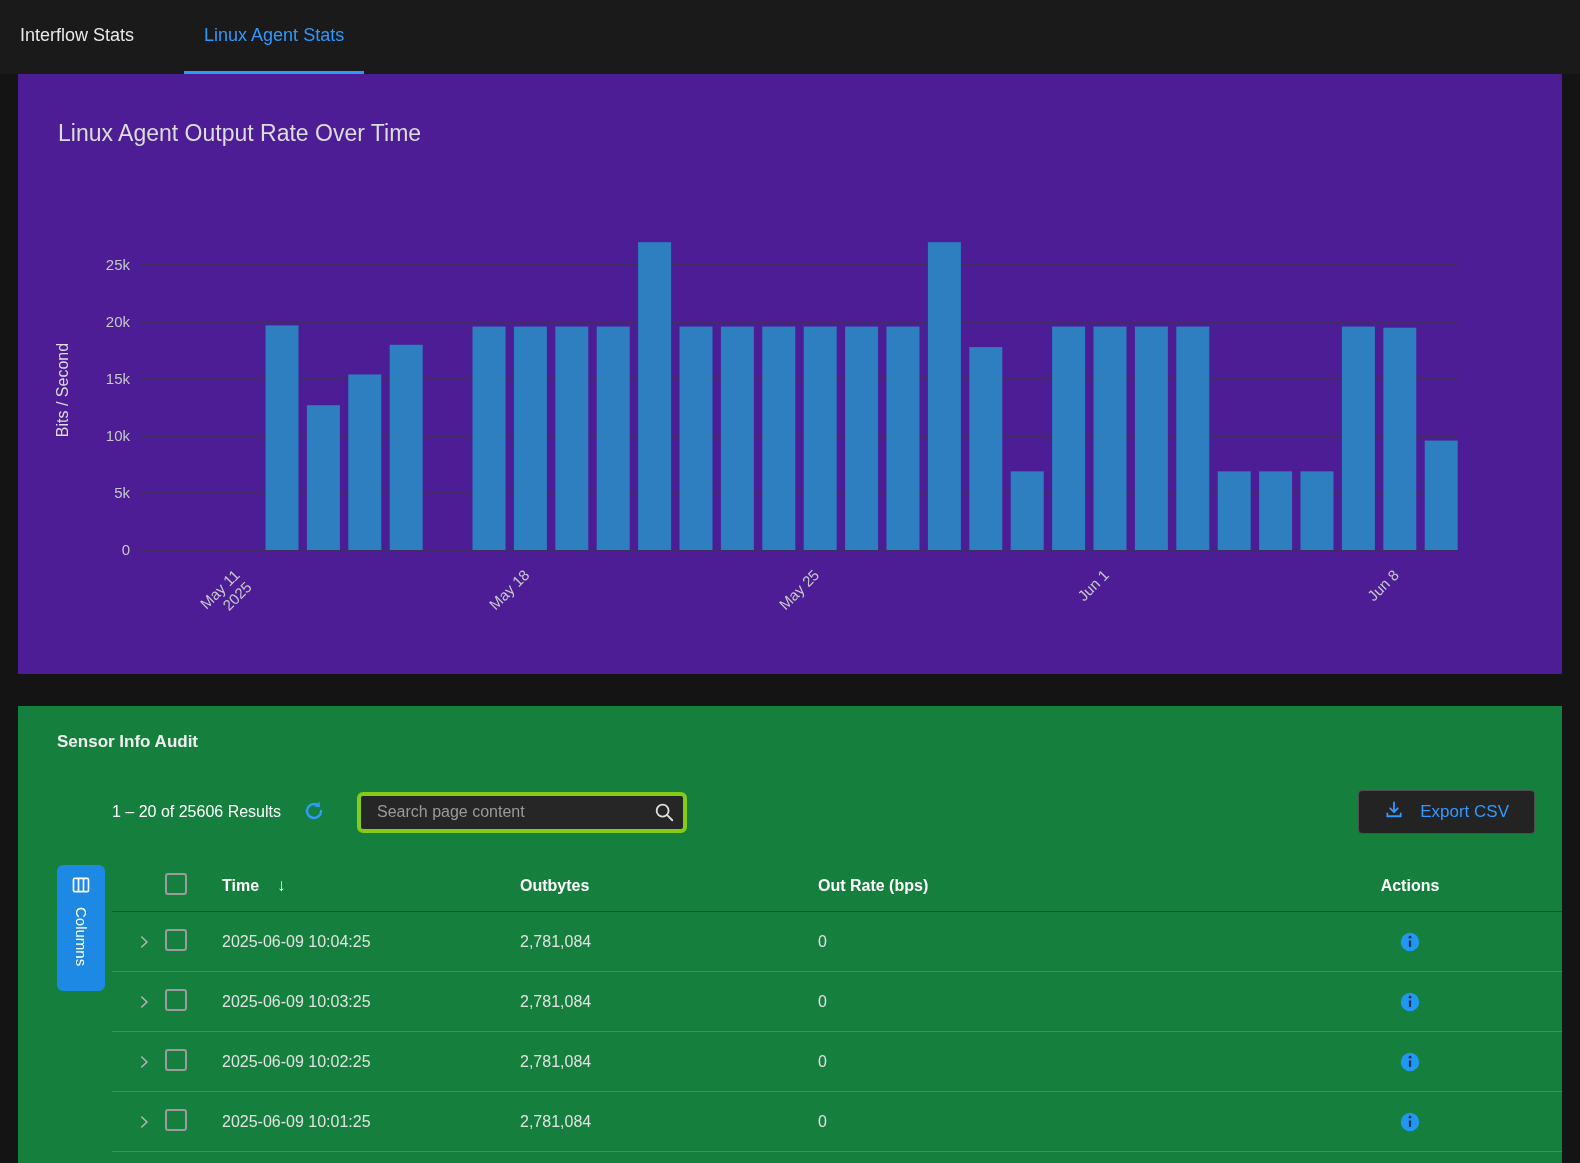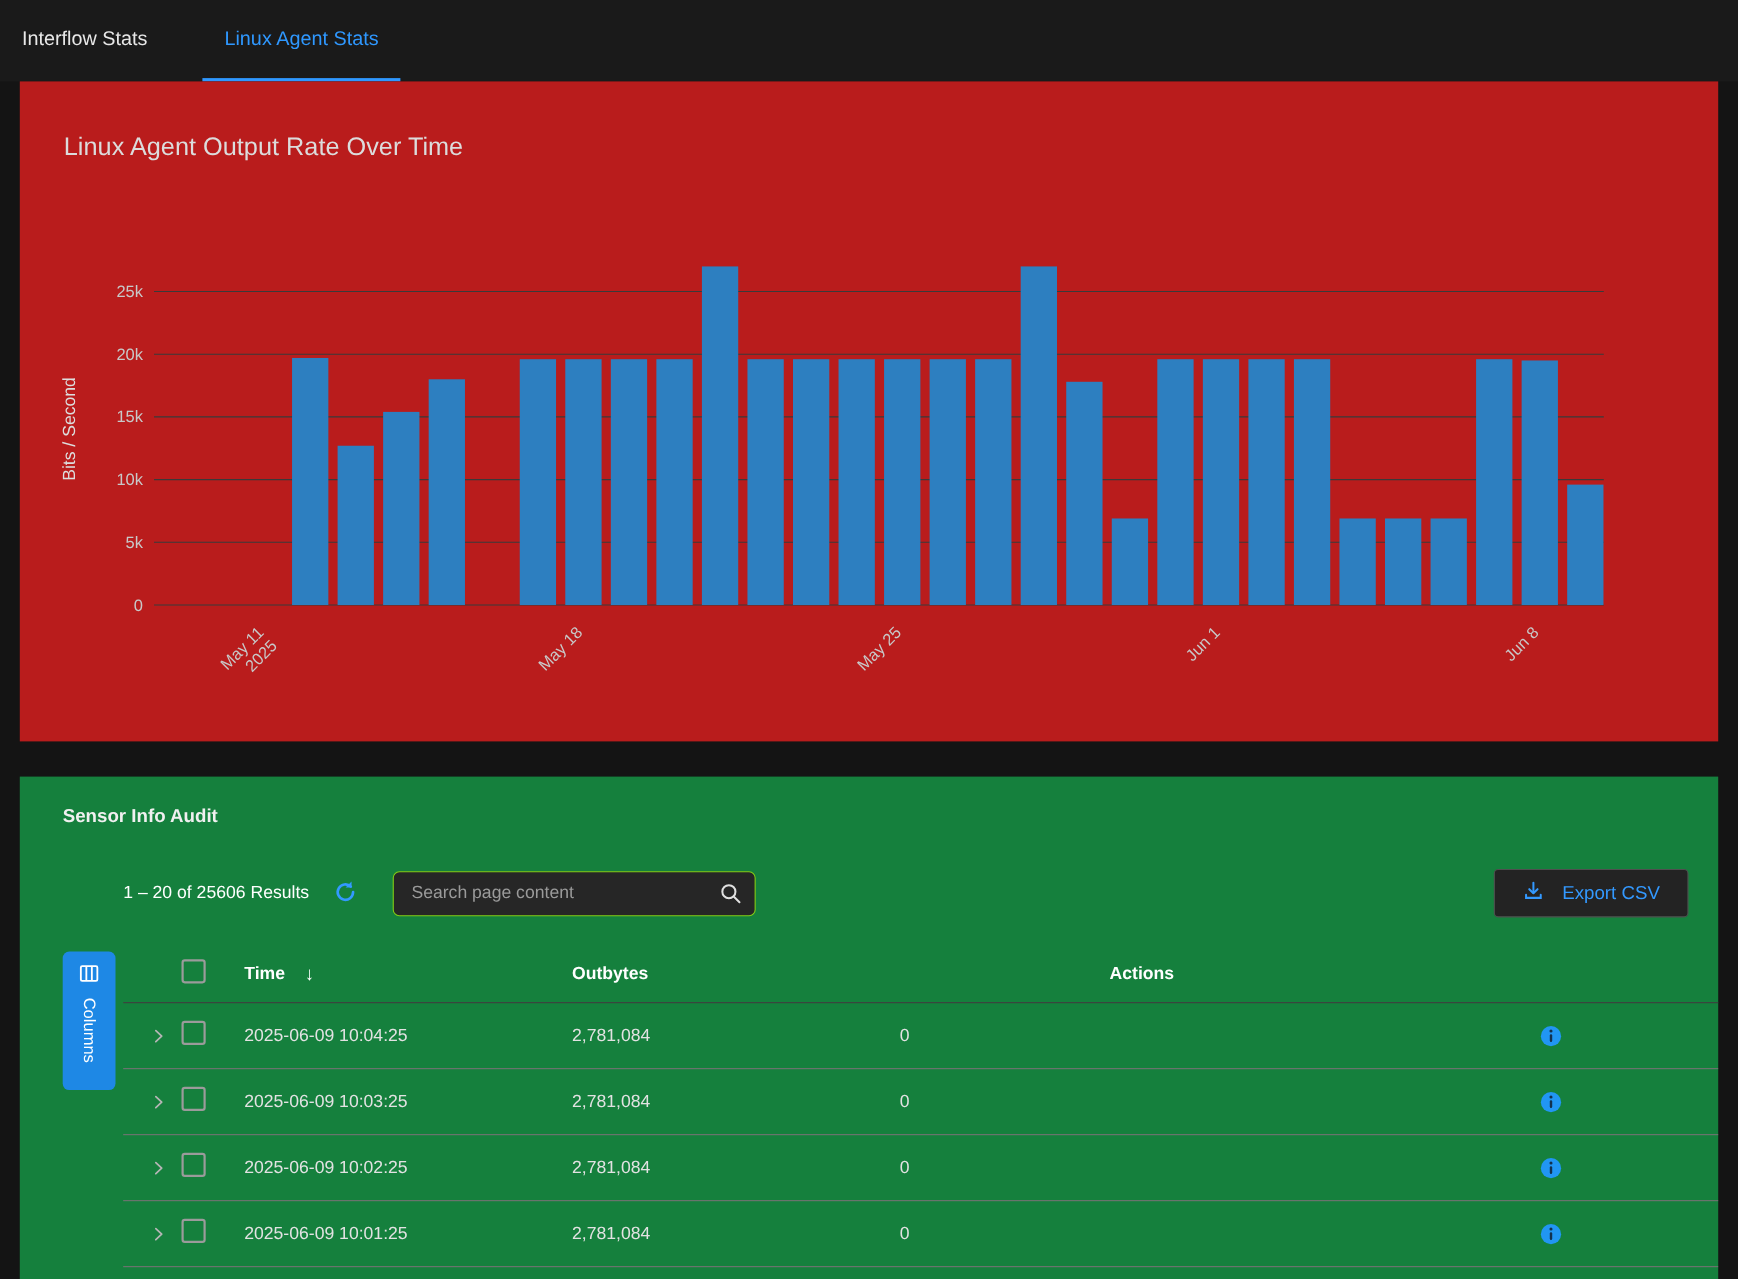--- a/index.html
+++ b/index.html
@@ -3,32 +3,32 @@
 <meta charset="utf-8">
 <style>
   *{box-sizing:border-box;margin:0;padding:0}
   html,body{width:1580px;height:1163px}
   body{background:#141414;font-family:"Liberation Sans",sans-serif;color:#e6e6e6;overflow:hidden;position:relative}
 
   .tabbar{height:74px;background:#1a1a1a;display:flex;gap:30px}
   .tab{display:flex;align-items:center;padding:0 20px;font-size:18px;color:#e8e8e8;border-bottom:3px solid transparent;cursor:pointer}
   .tab.active{color:#2f98ff;border-bottom-color:#2f98ff}
 
-  .chart-panel{position:relative;margin:0 18px;height:600px;background:#b91c1c}
+  .chart-panel{position:relative;margin:0 18px;height:600px;background:#4c1d95}
   .chart-title{position:absolute;left:40px;top:46px;font-size:23px;color:#dcdcdc;font-weight:400}
   #chart-svg{position:absolute;left:0;top:110px}
 
   .audit{position:relative;margin:32px 18px 0;height:457px;background:#15803d}
   .audit-title{position:absolute;left:39px;top:26px;font-size:17px;font-weight:700;color:#f0f0f0}
 
   .toolbar{position:absolute;left:0;right:0;top:84px;height:44px;display:flex;align-items:center;padding:0 27px 0 94px}
   .results{font-size:16px;color:#ffffff;white-space:nowrap}
   .refresh-btn{background:none;border:none;margin-left:18px;width:30px;height:30px;display:flex;align-items:center;justify-content:center;cursor:pointer}
   .searchbox{position:relative;margin-left:28px;width:330px;height:41px}
-  .searchbox input{width:100%;height:100%;background:#262626;border:1px solid #84cc16;border-radius:6px;color:#dddddd;font-size:16px;font-family:inherit;padding:0 44px 0 16px;outline:none}
+  .searchbox input{width:100%;height:100%;background:#262626;border:4px solid #84cc16;border-radius:6px;color:#dddddd;font-size:16px;font-family:inherit;padding:0 44px 0 16px;outline:none}
   .searchbox input::placeholder{color:#9a9a9a}
   .search-ic{position:absolute;right:12px;top:9px;cursor:pointer}
   .toolbtns{margin-left:auto;display:flex;gap:17px}
   .toolbtn{height:44px;display:flex;align-items:center;gap:16px;padding:0 25px;background:#232323;border:1px solid #4f4f4f;border-radius:4px;color:#3399ff;font-size:17px;font-family:inherit;cursor:pointer}
 
   .columns-btn{position:absolute;left:39px;top:159px;width:48px;height:126px;background:#1e88e5;border:none;border-radius:6px;display:flex;flex-direction:column;align-items:center;padding-top:10px;gap:9px;cursor:pointer;z-index:2}
   .columns-label{writing-mode:vertical-rl;font-size:15px;color:#ffffff;font-family:inherit}
 
   .tgrid{display:grid;grid-template-columns:50px 60px 298px 298px 440px 1fr;align-items:center;margin-left:94px}
   .thead{position:absolute;top:154px;left:0;right:0;height:52px;border-bottom:1px solid #3f3f3f;font-weight:700;font-size:16px;color:#ffffff}
@@ -150,20 +150,21 @@
   </button>
 
   <div class="tgrid thead">
     <div></div>
     <div><span class="chk"></span></div>
     <div class="hcell">
       <span>Time</span>
       <span class="sort">↓</span>
     </div>
     <div class="hcell">Outbytes</div>
+    <div class="hcell">Out Rate (bps)</div>
     <div class="hcell h-actions">Actions</div>
   </div>
 
   <div class="tbody" id="table-body">
       <div class="tgrid trow">
         <div class="c-chev">
           <span class="chevwrap">
             <svg width="16" height="16" viewBox="0 0 24 24">
               <path d="M8.5 4.5l8 7.5-8 7.5" fill="none" stroke="#b5b5b5" stroke-width="2.4" stroke-linecap="round" stroke-linejoin="round"></path>
             </svg>

